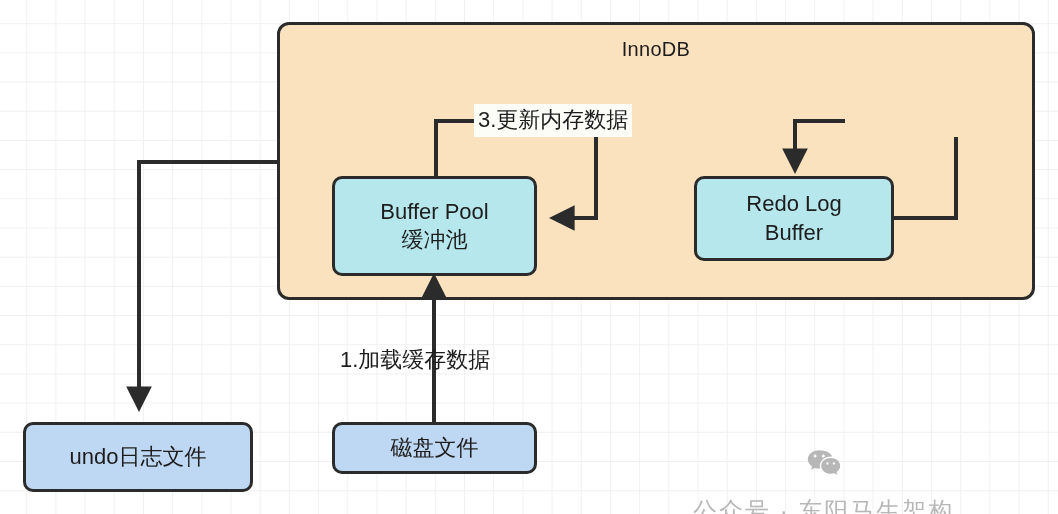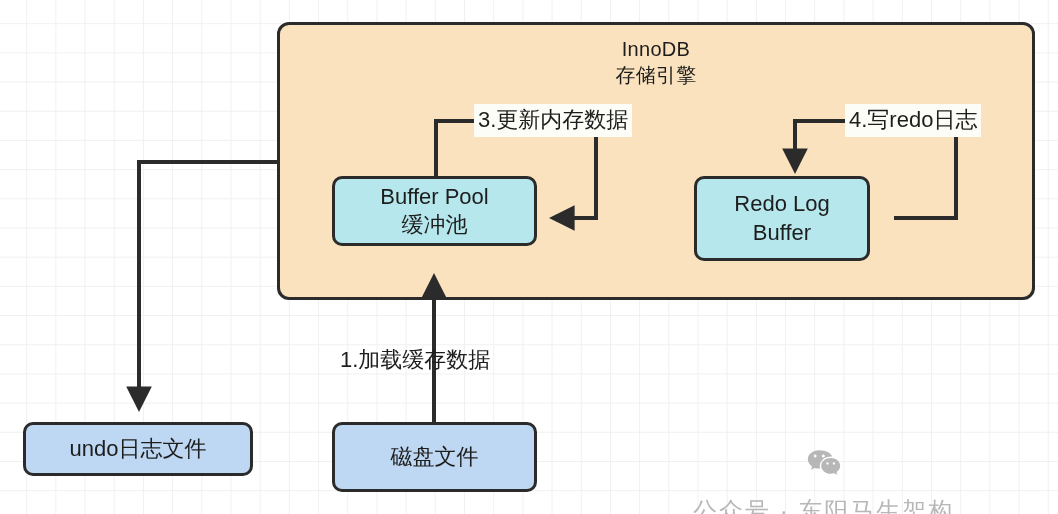--- a/index.html
+++ b/index.html
@@ -66,45 +66,45 @@
 
   
   .mem-box {
     background: #b6e7ec;
     font-size: 22px;
   }
   #buffer-pool-node {
     left: 332px;
     top: 176px;
     width: 205px;
-    height: 70px;
+    height: 100px;
   }
   #redo-log-buffer-node {
     left: 694px;
     top: 176px;
-    width: 176px;
+    width: 200px;
     height: 85px;
   }
 
   
   .disk-box {
     background: #bed7f2;
     font-size: 22px;
   }
   #undo-file-node {
     left: 23px;
     top: 422px;
     width: 230px;
-    height: 54px;
+    height: 70px;
   }
   #disk-file-node {
     left: 332px;
     top: 422px;
     width: 205px;
-    height: 70px;
+    height: 52px;
   }
 
   
   .edge-label {
     position: absolute;
     font-size: 22px;
     color: #1d1d1d;
     white-space: nowrap;
     line-height: 1.3;
   }
@@ -138,21 +138,20 @@
   }
   #watermark .wm-text { letter-spacing: 2px; }
 </style>
 </head>
 <body>
 
 <div id="canvas">
 
   <div class="node" id="innodb-container">
     <span class="ln title-line">InnoDB</span>
-    <span class="ln title-line">存储引擎</span>
   </div>
 
   <svg class="svg-layer" viewBox="0 0 1058 514">
     <defs>
       <marker id="arrowhead" markerWidth="7" markerHeight="7" refX="5.4" refY="3.2" orient="auto">
         <path d="M0,0 L6.4,3.2 L0,6.4 z" fill="#2b2b2b"></path>
       </marker>
     </defs>
 
     <g>
@@ -192,21 +191,20 @@
 
   <div class="node disk-box" id="undo-file-node">
     <span class="ln">undo日志文件</span>
   </div>
 
   <div class="node disk-box" id="disk-file-node">
     <span class="ln">磁盘文件</span>
   </div>
 
   <div class="edge-label boxed" id="label-update-memory">3.更新内存数据</div>
-  <div class="edge-label boxed" id="label-write-redo">4.写redo日志</div>
   <div class="edge-label" id="label-load-cache">1.加载缓存数据</div>
 
   <div id="watermark">
     <span>
       <svg width="34" height="28" viewBox="0 0 34 28" fill="#b7b7b7">
         <path d="M12.2 1.2C5.8 1.2 0.8 5.3 0.8 10.3c0 2.9 1.7 5.5 4.3 7.2l-1.1 3.3 3.8-1.9c1.4 0.4 2.9 0.6 4.4 0.6 0.3 0 0.7 0 1-0.1-0.3-0.8-0.4-1.7-0.4-2.6 0-5.2 5-9.4 11.2-9.4 0.4 0 0.8 0 1.2 0.1C24.2 4.1 18.7 1.2 12.2 1.2z M8.1 8.6c-0.8 0-1.5-0.7-1.5-1.5s0.7-1.5 1.5-1.5 1.5 0.7 1.5 1.5S8.9 8.6 8.1 8.6z M16.3 8.6c-0.8 0-1.5-0.7-1.5-1.5s0.7-1.5 1.5-1.5 1.5 0.7 1.5 1.5S17.1 8.6 16.3 8.6z"></path>
         <path d="M33.2 16.9c0-4.3-4.3-7.8-9.5-7.8s-9.5 3.5-9.5 7.8 4.3 7.8 9.5 7.8c1.2 0 2.4-0.2 3.5-0.5l3.2 1.6-0.9-2.8C31.7 21.5 33.2 19.3 33.2 16.9z M20.5 15.7c-0.7 0-1.2-0.6-1.2-1.2s0.6-1.2 1.2-1.2 1.2 0.6 1.2 1.2S21.2 15.7 20.5 15.7z M26.9 15.7c-0.7 0-1.2-0.6-1.2-1.2s0.6-1.2 1.2-1.2 1.2 0.6 1.2 1.2S27.6 15.7 26.9 15.7z"></path>
       </svg>
     </span>
     <span class="wm-text">公众号 · 东阳马生架构</span>

